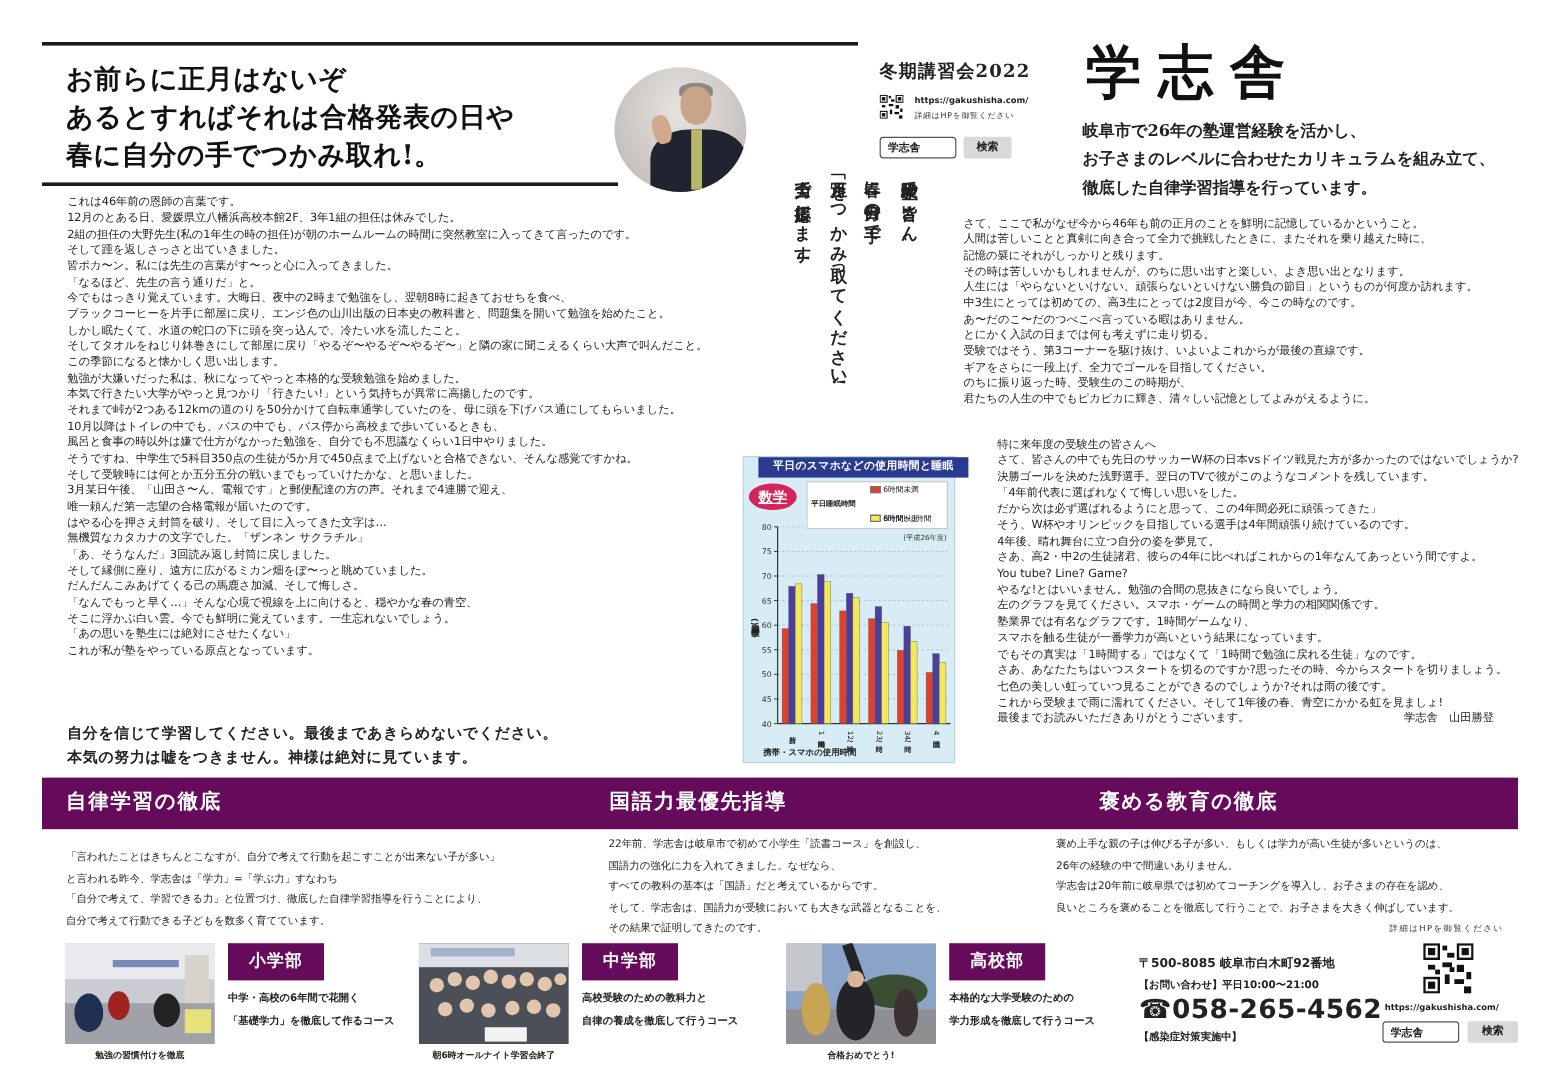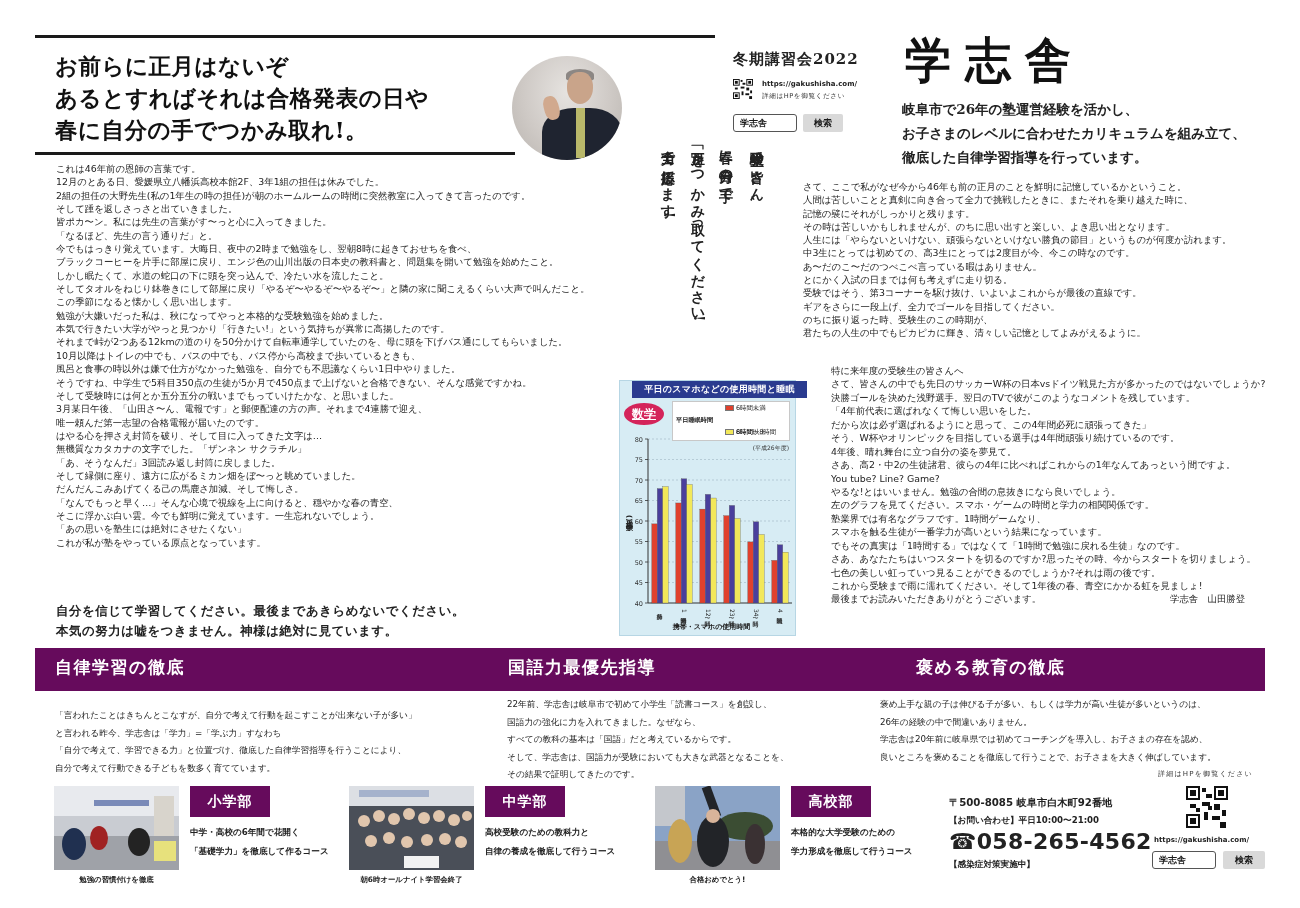--- a/index.html
+++ b/index.html
@@ -49,21 +49,21 @@
   .chart { left: 619px; top: 380px; width: 177px; height: 256px; background: #d7ecf4; border: 1px solid #b7d6e4; }
   .chart-title { position: absolute; left: 0; top: 0; width: 100%; height: 17px; background: #2a3b8f; color: #fff; font-size: 9px; font-weight: bold; text-align: center; line-height: 17px; letter-spacing: 0.3px; margin-left: 12px; }
   .subject-badge { position: absolute; left: 4px; top: 22px; width: 40px; height: 22px; border-radius: 50%; background: #d4245a; color: #fff; font-weight: bold; font-size: 12px; text-align: center; line-height: 22px; text-decoration: underline; }
   .legend { position: absolute; left: 52px; top: 20px; width: 118px; height: 40px; background: #fff; border: 1px solid #c8c8c8; font-size: 6.4px; }
   .legend-label { position: absolute; left: 3px; top: 14px; font-weight: bold; font-size: 6.2px; }
   .legend-item { position: absolute; left: 52px; height: 11px; line-height: 11px; white-space: nowrap; }
   .legend-swatch { display: inline-block; width: 9px; height: 6px; vertical-align: middle; margin-right: 2px; border: 1px solid #777; }
   .chart-note { position: absolute; right: 6px; top: 63px; font-size: 6px; color: #333; }
   .chart-svg { position: absolute; left: 0; top: 0; }
   .ylabel { position: absolute; left: 4px; top: 134px; writing-mode: vertical-rl; font-size: 7px; font-weight: bold; color: #222; }
-  .xlabel { position: absolute; left: 4px; width: 100%; top: 241px; text-align: center; font-size: 7px; font-weight: bold; color: #222; }
+  .xlabel { position: absolute; left: 16px; width: 100%; top: 241px; text-align: left; font-size: 7px; font-weight: bold; color: #222; }
 
   
   .band { top: 648px; height: 43px; background: #660b5c; }
   .band-title { position: absolute; top: 656px; color: #fff; font-size: 17px; letter-spacing: 1.5px; font-weight: bold; }
   .feature-text { top: 696px; font-size: 8.7px; line-height: 17.5px; color: #222; white-space: nowrap; }
   .hp-note { left: 1158px; top: 769px; font-size: 7px; letter-spacing: 1.2px; color: #333; }
 
   
   .photo { width: 125px; height: 84px; overflow: hidden; }
   .photo-caption { font-size: 7.4px; font-weight: bold; color: #222; text-align: center; width: 125px; }

